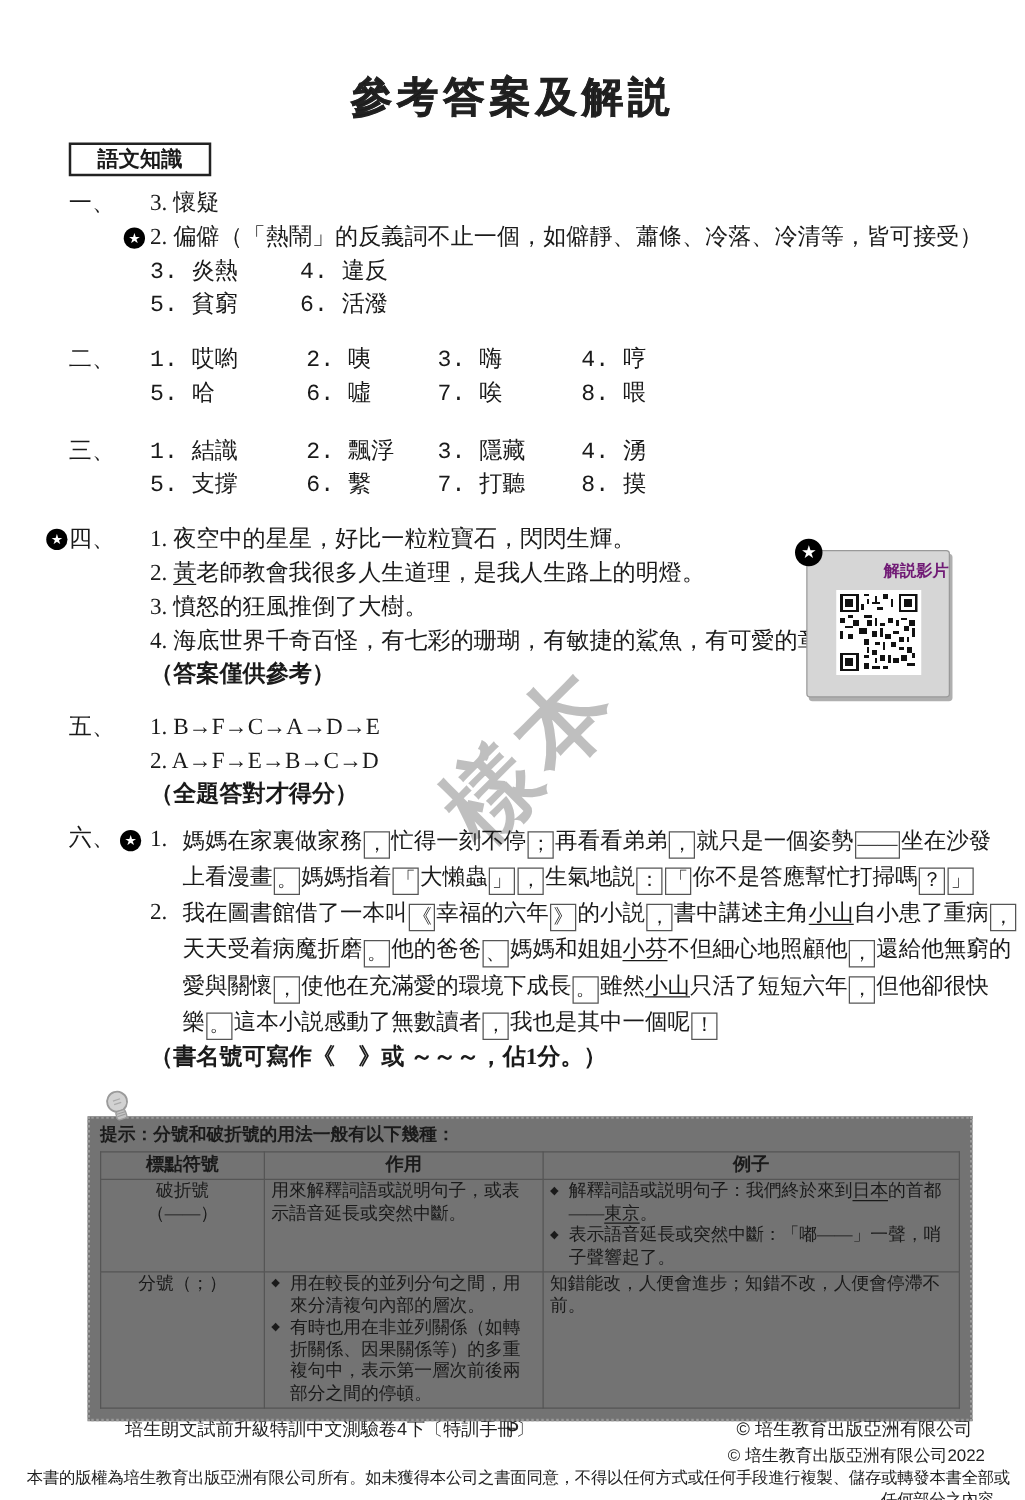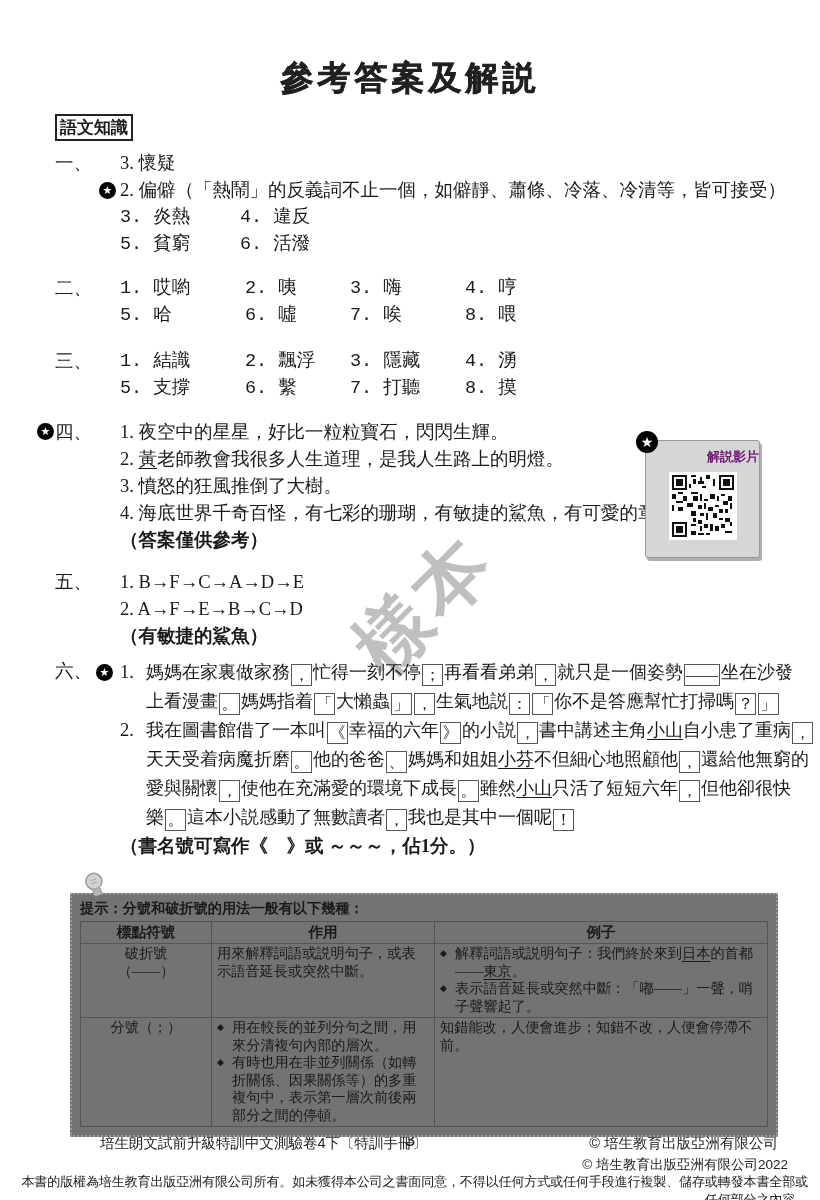--- a/index.html
+++ b/index.html
@@ -3,21 +3,21 @@
 <meta charset="utf-8">
 <style>
   html,body{margin:0;padding:0;background:#fff;}
   .page{position:relative;width:820px;height:1200px;background:#fff;overflow:hidden;
         font-family:"Liberation Serif","DejaVu Serif",serif;color:#1a1a1a;}
   
   .title{margin:0;padding-top:56px;text-align:center;font-size:33px;font-weight:900;
          letter-spacing:4px;-webkit-text-stroke:.6px #222;}
   .test-heading{margin:16px 0 0 55px;font-size:25px;font-weight:900;
          font-family:"Liberation Sans","DejaVu Sans",sans-serif;letter-spacing:1px;}
-  .tag{display:inline-block;margin:13px 0 0 55px;border:2px solid #222;padding:0 3px;
+  .tag{display:inline-block;margin:13px 0 0 55px;border:2px solid #222;padding:0 21px;
        font-size:17px;font-weight:700;font-family:Liberation Serif, serif;}
   
   .answers{position:relative;z-index:1;margin-left:55px;font-size:18.5px;line-height:27px;}
   .sec{display:flex;}
   .sec-label{width:65px;flex-shrink:0;position:relative;}
   .sec-body{flex:1;min-width:0;}
   .line{position:relative;}
   .star{display:inline-flex;align-items:center;justify-content:center;width:17px;height:17px;
         border-radius:50%;background:#000;color:#fff;font-size:11px;line-height:1;
         font-family:"DejaVu Sans",sans-serif;}
@@ -151,21 +151,21 @@
         <div class="line"><span>4. 海底世界千奇百怪，有七彩的珊瑚，有敏捷的鯊魚，有可愛的章魚。</span></div>
         <div class="line kai"><span>（答案僅供參考）</span></div>
       </div>
     </div>
 
     <div class="sec" style="margin-top:15px">
       <div class="sec-label">五、</div>
       <div class="sec-body">
         <div class="line"><span>1. B→F→C→A→D→E</span></div>
         <div class="line"><span>2. A→F→E→B→C→D</span></div>
-        <div class="line kai"><span>（有敏捷的鯊魚）</span></div>
+        <div class="line kai"><span>（全題答對才得分）</span></div>
       </div>
     </div>
 
     <div class="sec" style="margin-top:8px">
       <div class="sec-label" style="width:43px">六、</div>
       <div class="sec-body">
         <div class="s6item">
           <span class="slot">
               <span class="star">★</span>
             </span>

